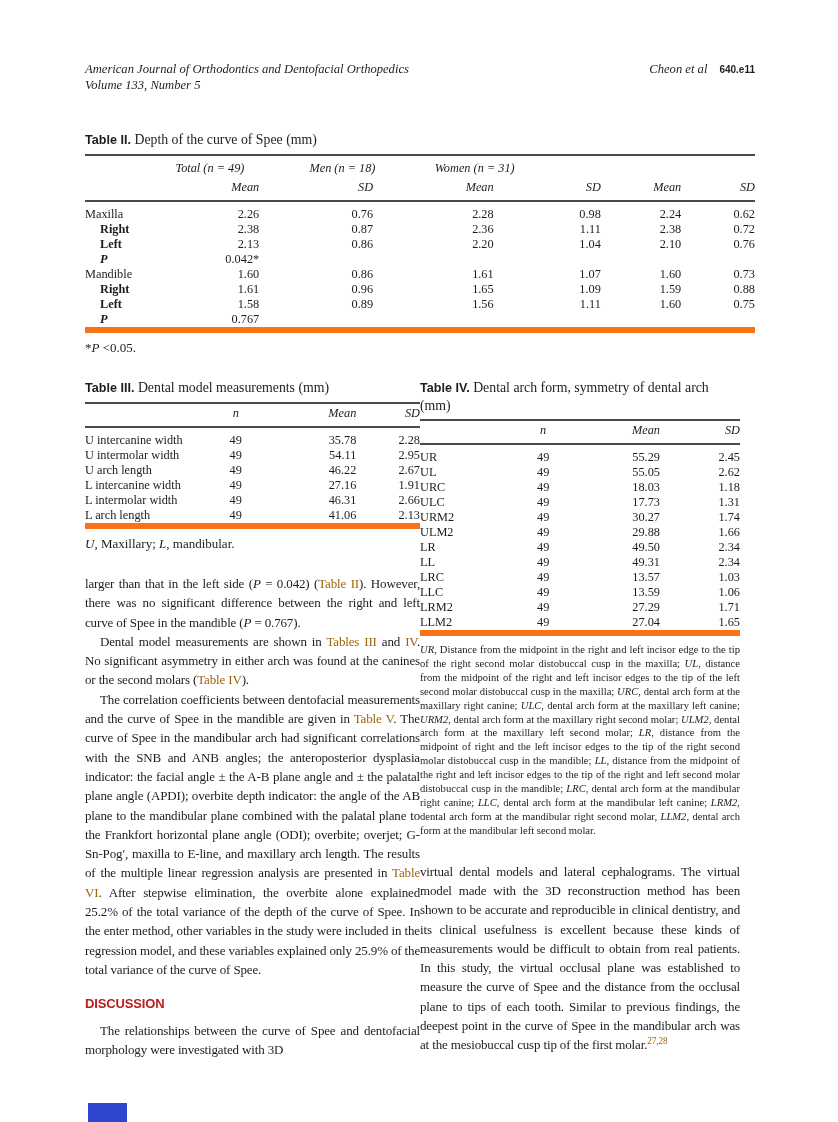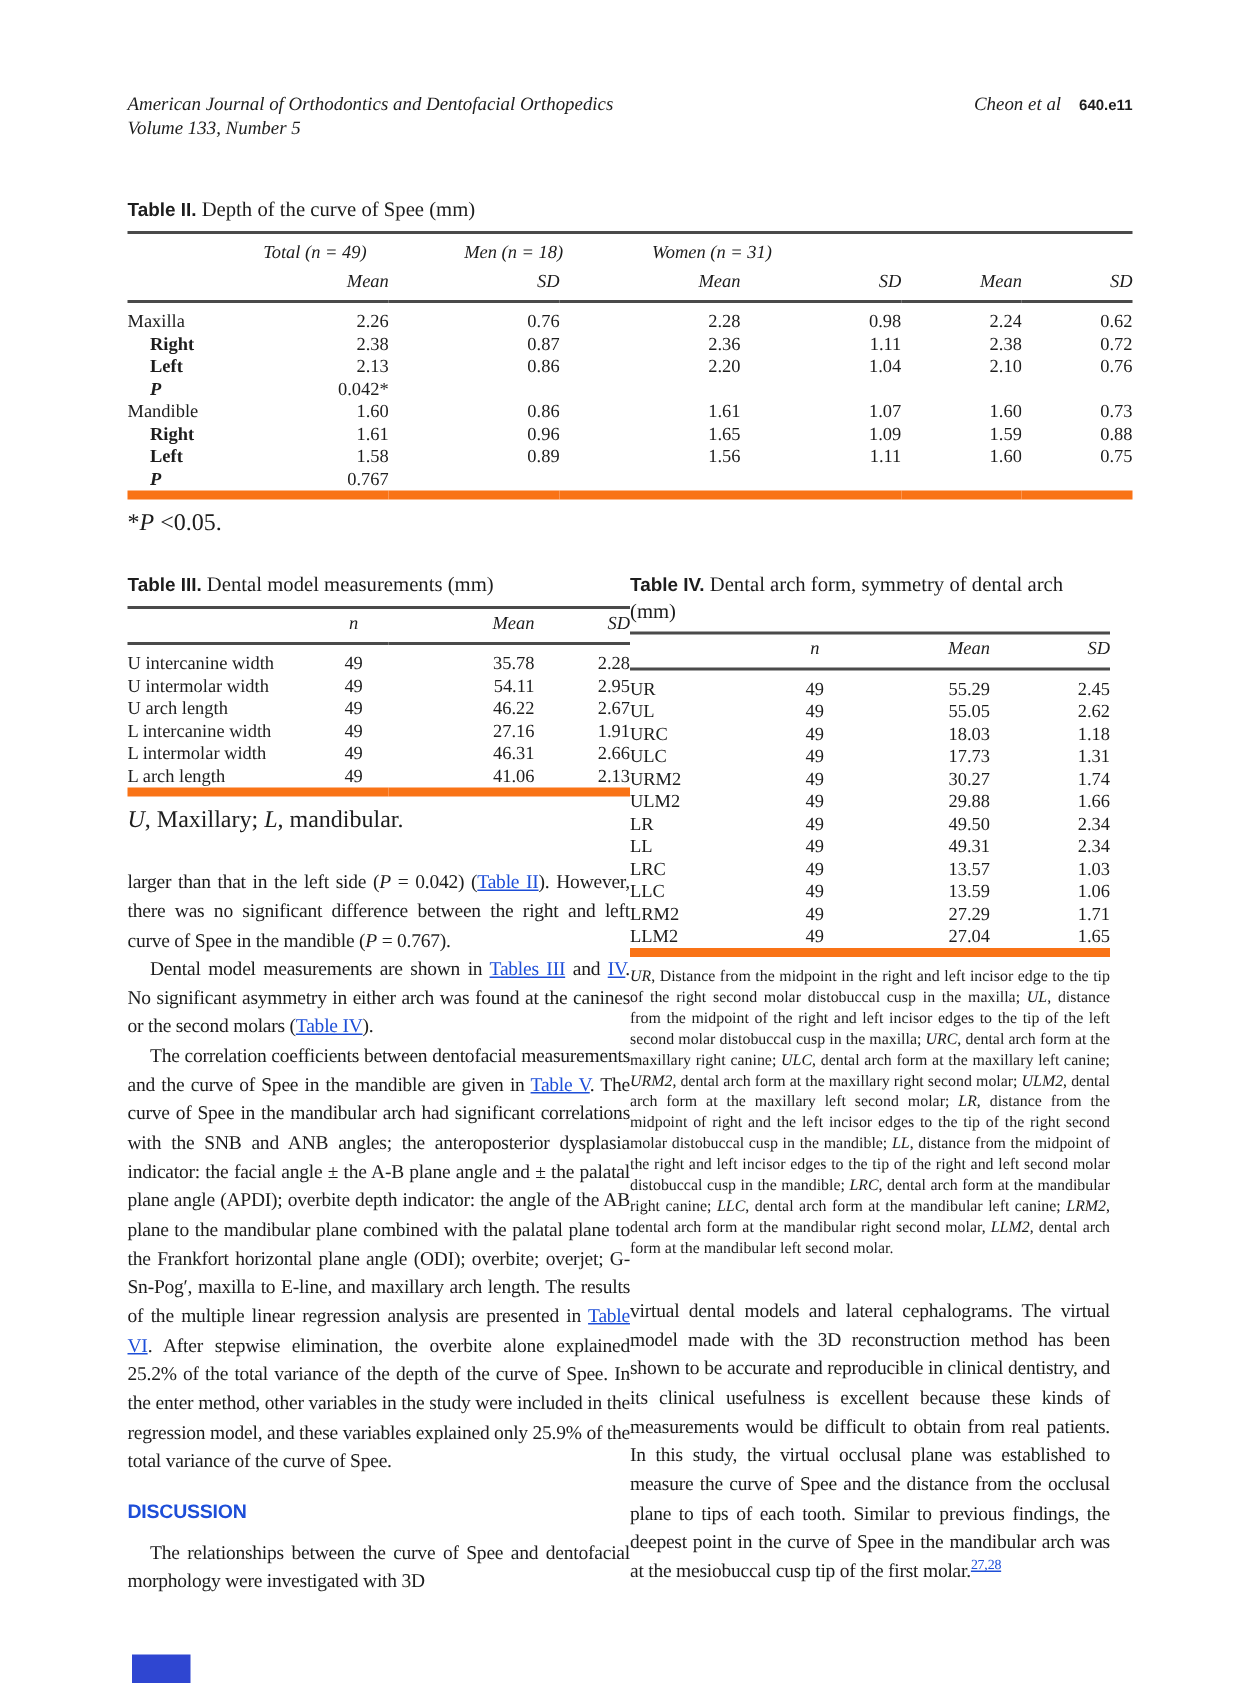--- a/index.html
+++ b/index.html
@@ -2,42 +2,42 @@
 <html><head>
 <meta charset="utf-8">
 <style>
   html,body { margin:0; padding:0; background:#ffffff; }
   .page {
     position:relative; width:838px; height:1122px; background:#ffffff;
     box-sizing:border-box; padding:62px 83px 0 85px; overflow:hidden;
     font-family:"Liberation Serif", serif; color:#1d1d1d;border-radius:20px;
   }
   .it { font-style:italic; }
-  .lnk { color:#1d4ed8;text-decoration:underline; }
+  .lnk { color:#a16207; }
   .sup { vertical-align:super; font-size:9.3px; line-height:0; }
 
   
   .page-header { display:flex; justify-content:space-between; align-items:flex-start;
     font-style:italic; font-size:12.6px; line-height:15.5px; }
   .pageno { font-style:normal; font-weight:bold; font-family:"Liberation Sans",sans-serif;
     font-size:10px; margin-left:12px; }
 
   
   .tbl-title { margin-bottom:5px; font-size:13.8px; line-height:17px; }
   .tbl-label { font-family:"Liberation Sans",sans-serif; font-weight:bold; font-size:12.6px; }
   .rule { border-top:2px solid #4a4a4a; height:0; }
   table { border-collapse:collapse; table-layout:fixed; width:100%;
     font-size:12.3px; border-bottom:6px solid #f97316; }
   thead th { font-weight:normal; font-style:italic; padding:2px 0 5px 0; }
   thead tr { border-bottom:2px solid #4a4a4a; }
   td { padding:0; height:15px; overflow:hidden; white-space:nowrap; }
   tbody tr:first-child td { padding-top:5px; }
   td.lbl { text-align:left; }
   td.ind { padding-left:15px;font-weight:bold; }
-  .footnote { margin-top:7px; font-size:16px; }
+  .footnote { margin-top:7px; font-size:13px; }
 
   
   .t2-grp { position:relative; height:17px; font-style:italic; font-size:12.3px; margin-top:5px; }
   .t2-grp span { position:absolute; top:0; white-space:nowrap; }
   .t2-grp .g0 { left:13.5%; } .t2-grp .g1 { left:33.5%; } .t2-grp .g2 { left:52.2%; }
   #table2 th:not(:first-child), #table2 td:not(:first-child) { text-align:right; }
 
   
   #table3 th:nth-child(2), #table3 td:nth-child(2),
   #table4 th:nth-child(2), #table4 td:nth-child(2) { text-align:center; }
@@ -50,21 +50,21 @@
   .cols { display:flex; margin-top:23px; }
   .col-left { width:335px; }
   .col-right { width:320px; }
 
   
   .bodytext { margin-top:22px; font-size:13px; letter-spacing:-0.15px;
     line-height:19.3px; text-align:justify; }
   .bodytext p { margin:0; text-indent:15px; }
   .bodytext p.noindent { text-indent:0; }
   .discussion-h { font-family:"Liberation Sans",sans-serif; font-size:13px; font-weight:bold;
-    margin:15px 0 7px 0; color:#1d4ed8; }
+    margin:15px 0 7px 0; color:#b91c1c; }
   .right-body { margin-top:24px; }
 
   .blue-box { position:absolute; left:88px; top:1103px; width:39px; height:19px; }
 </style>
 </head>
 <body>
 
 <div class="page">
 
   <div class="page-header">

